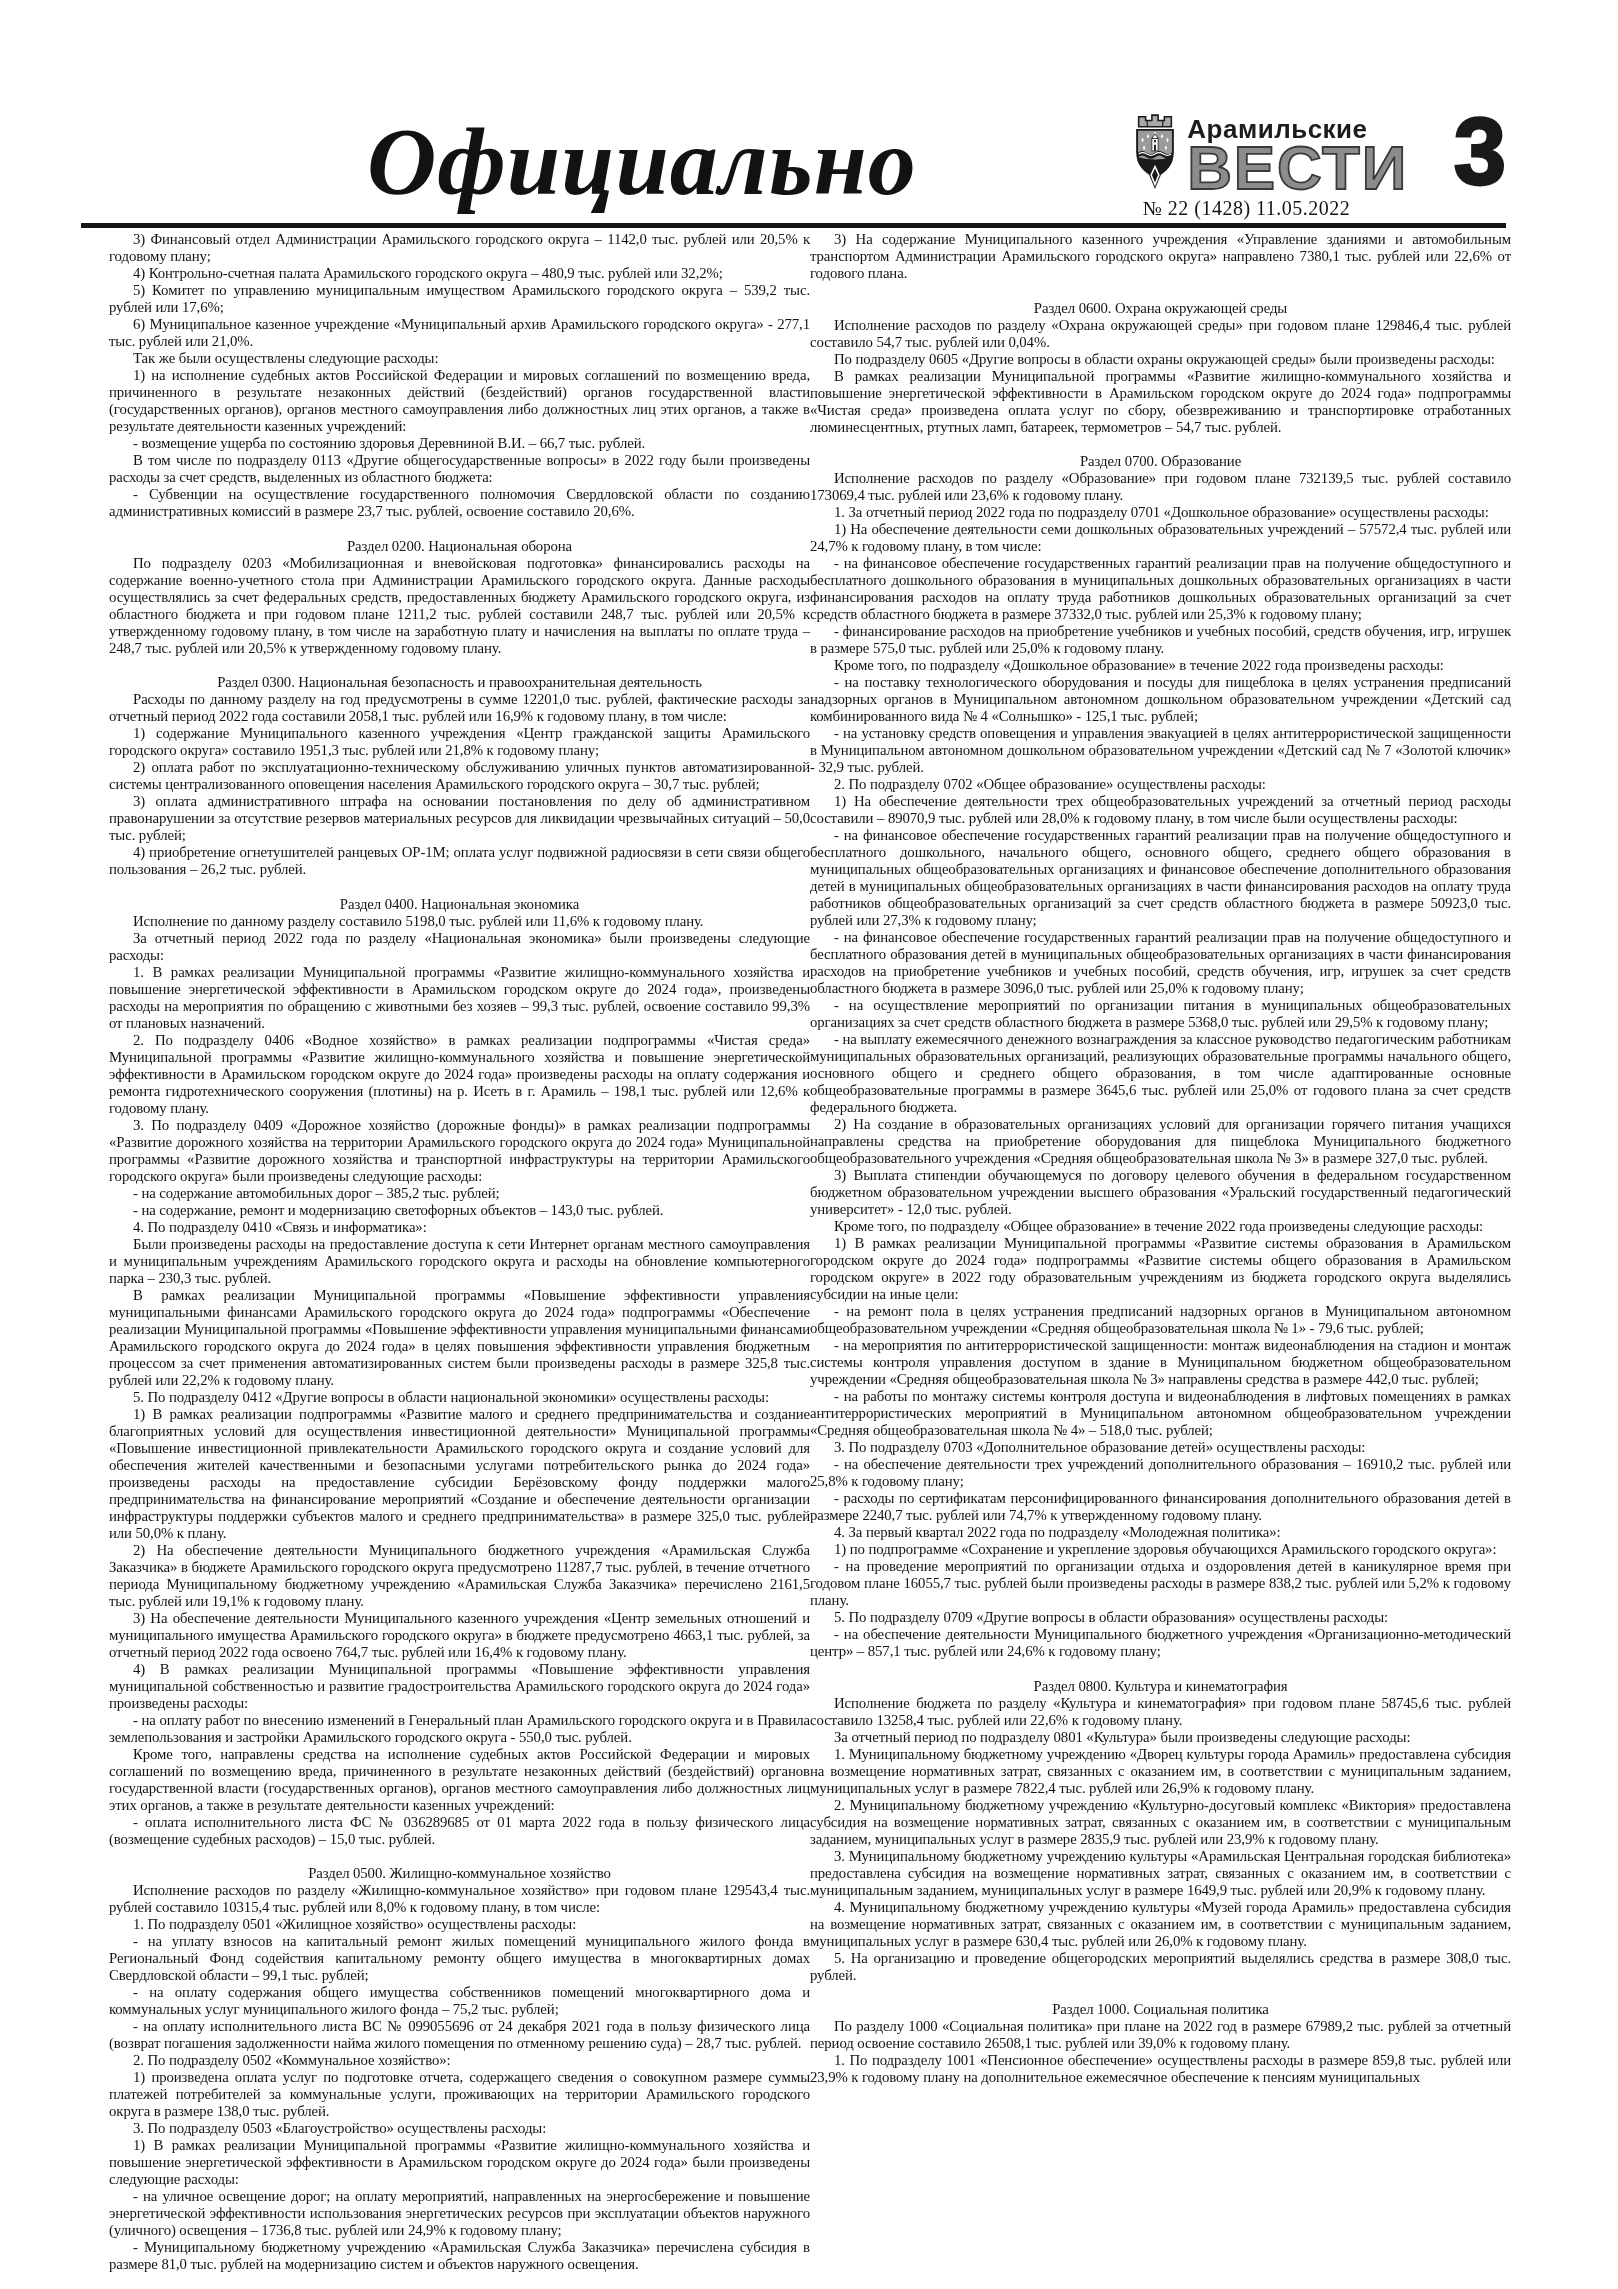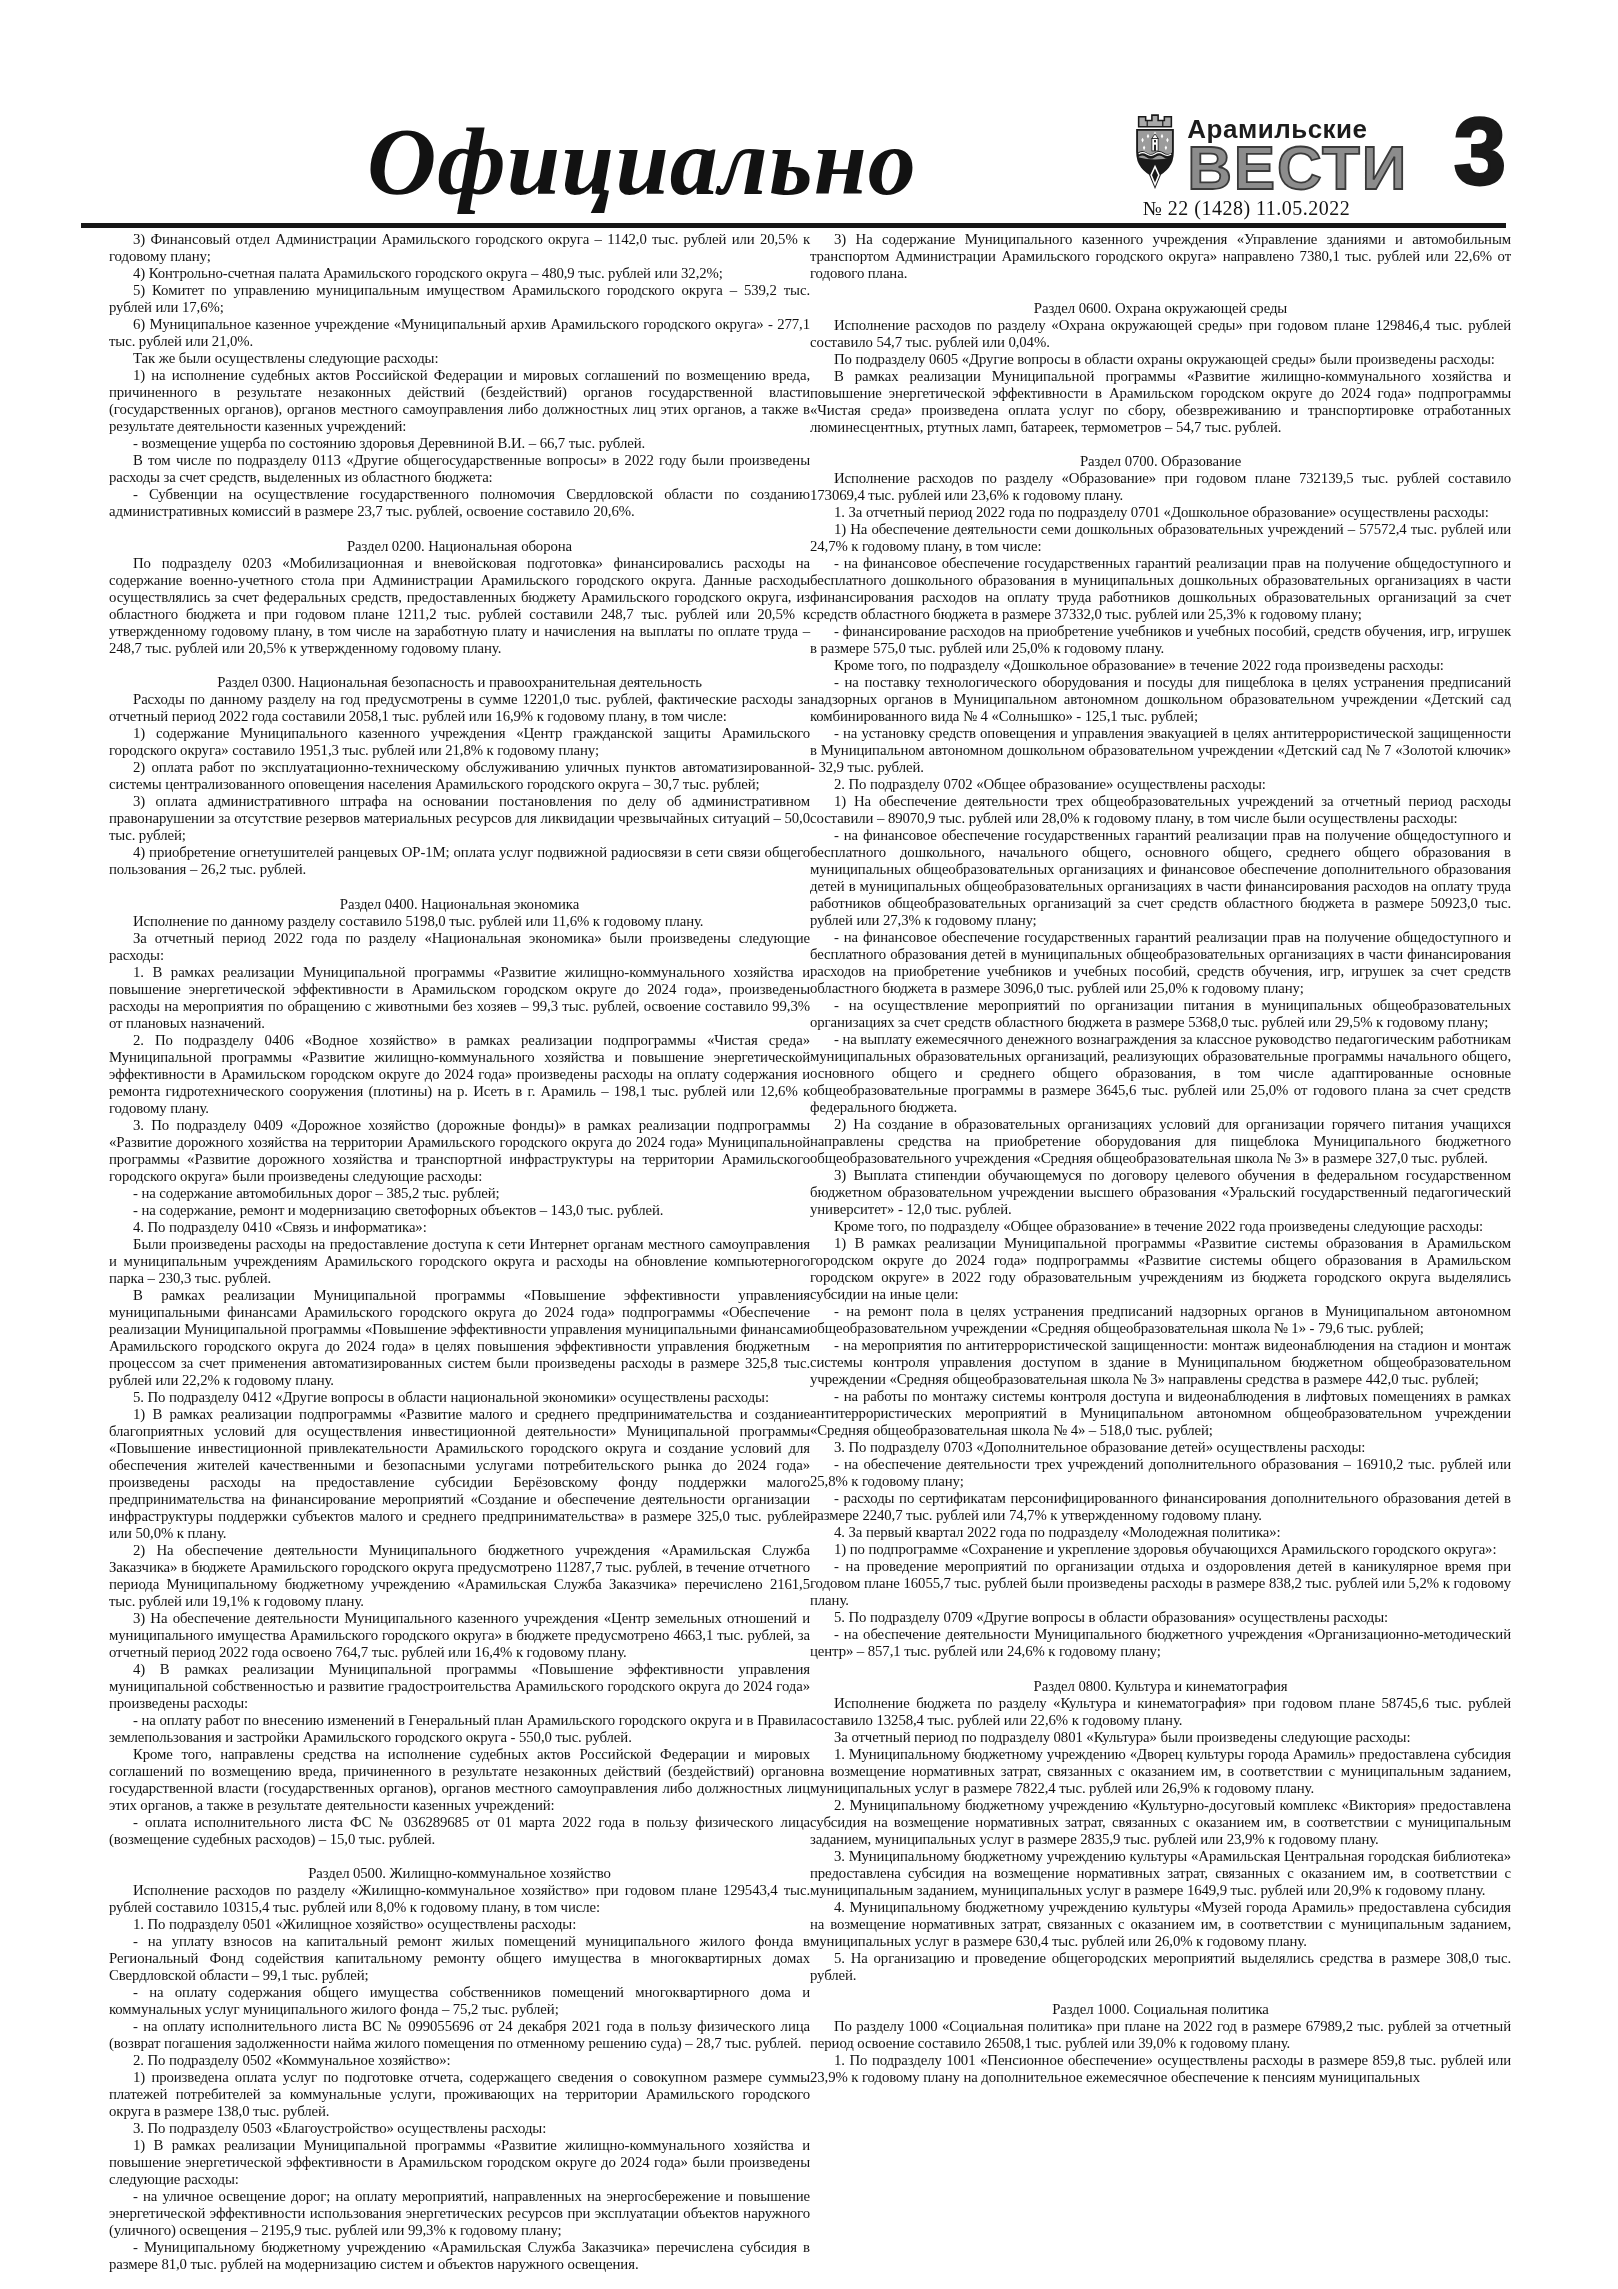--- a/index.html
+++ b/index.html
@@ -159,21 +159,21 @@
         <p class="section-heading">Раздел 0500. Жилищно-коммунальное хозяйство</p>
         <p class="para">Исполнение расходов по разделу «Жилищно-коммунальное хозяйство» при годовом плане 129543,4 тыс. рублей составило 10315,4 тыс. рублей или 8,0% к годовому плану, в том числе:</p>
         <p class="para">1. По подразделу 0501 «Жилищное хозяйство» осуществлены расходы:</p>
         <p class="para">- на уплату взносов на капитальный ремонт жилых помещений муниципального жилого фонда в Региональный Фонд содействия капитальному ремонту общего имущества в многоквартирных домах Свердловской области – 99,1 тыс. рублей;</p>
         <p class="para">- на оплату содержания общего имущества собственников помещений многоквартирного дома и коммунальных услуг муниципального жилого фонда – 75,2 тыс. рублей;</p>
         <p class="para">- на оплату исполнительного листа ВС № 099055696 от 24 декабря 2021 года в пользу физического лица (возврат погашения задолженности найма жилого помещения по отменному решению суда) – 28,7 тыс. рублей.</p>
         <p class="para">2. По подразделу 0502 «Коммунальное хозяйство»:</p>
         <p class="para">1) произведена оплата услуг по подготовке отчета, содержащего сведения о совокупном размере суммы платежей потребителей за коммунальные услуги, проживающих на территории Арамильского городского округа в размере 138,0 тыс. рублей.</p>
         <p class="para">3. По подразделу 0503 «Благоустройство» осуществлены расходы:</p>
         <p class="para">1) В рамках реализации Муниципальной программы «Развитие жилищно-коммунального хозяйства и повышение энергетической эффективности в Арамильском городском округе до 2024 года» были произведены следующие расходы:</p>
-        <p class="para">- на уличное освещение дорог; на оплату мероприятий, направленных на энергосбережение и повышение энергетической эффективности использования энергетических ресурсов при эксплуатации объектов наружного (уличного) освещения – 2195,9 тыс. рублей или 99,3% к годовому плану;</p>
+        <p class="para">- на уличное освещение дорог; на оплату мероприятий, направленных на энергосбережение и повышение энергетической эффективности использования энергетических ресурсов при эксплуатации объектов наружного (уличного) освещения – 1736,8 тыс. рублей или 24,9% к годовому плану;</p>
         <p class="para">- Муниципальному бюджетному учреждению «Арамильская Служба Заказчика» перечислена субсидия в размере 81,0 тыс. рублей на модернизацию систем и объектов наружного освещения.</p>
       </div>
     <div class="column">
         <p class="para">3) На содержание Муниципального казенного учреждения «Управление зданиями и автомобильным транспортом Администрации Арамильского городского округа» направлено 7380,1 тыс. рублей или 22,6% от годового плана.</p>
         <p class="section-heading">Раздел 0600. Охрана окружающей среды</p>
         <p class="para">Исполнение расходов по разделу «Охрана окружающей среды» при годовом плане 129846,4 тыс. рублей составило 54,7 тыс. рублей или 0,04%.</p>
         <p class="para">По подразделу 0605 «Другие вопросы в области охраны окружающей среды» были произведены расходы:</p>
         <p class="para">В рамках реализации Муниципальной программы «Развитие жилищно-коммунального хозяйства и повышение энергетической эффективности в Арамильском городском округе до 2024 года» подпрограммы «Чистая среда» произведена оплата услуг по сбору, обезвреживанию и транспортировке отработанных люминесцентных, ртутных ламп, батареек, термометров – 54,7 тыс. рублей.</p>
         <p class="section-heading">Раздел 0700. Образование</p>
         <p class="para">Исполнение расходов по разделу «Образование» при годовом плане 732139,5 тыс. рублей составило 173069,4 тыс. рублей или 23,6% к годовому плану.</p>

